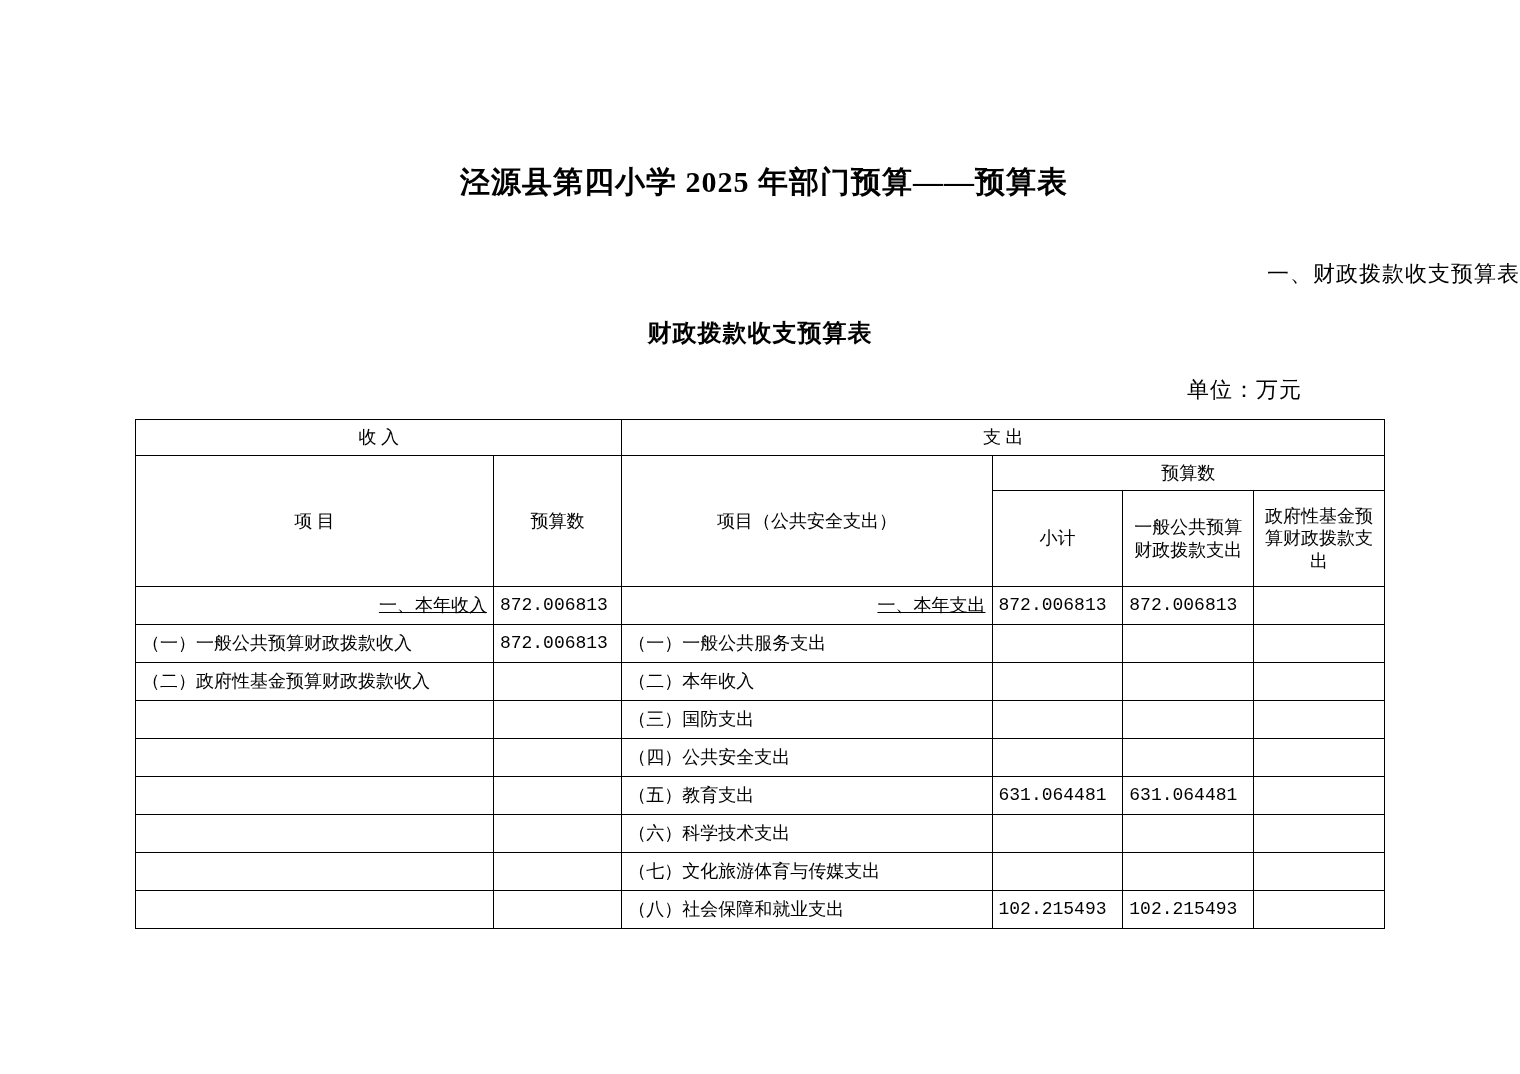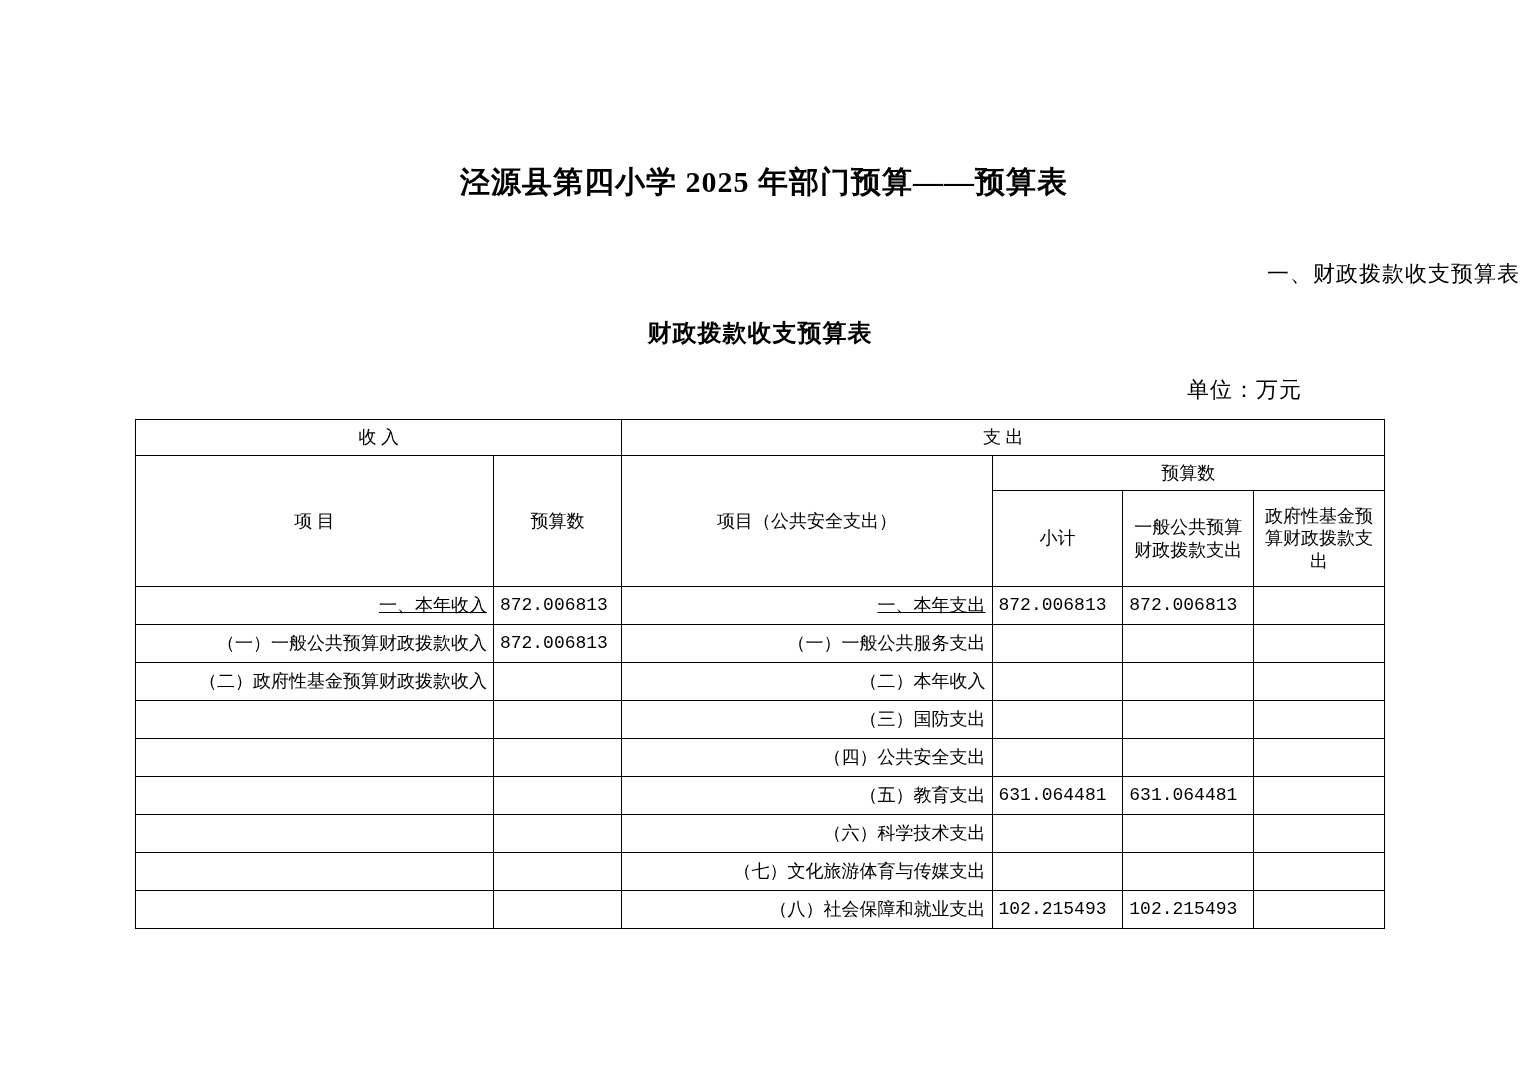--- a/index.html
+++ b/index.html
@@ -60,21 +60,21 @@
   table.budget td, table.budget th {
     border: 1px solid #000000;
     font-size: 18px;
     font-weight: normal;
     padding: 6px 6px;
     vertical-align: middle;
     line-height: 1.25;
   }
   .c-center { text-align: center; }
   .c-left { text-align: right; padding-left: 10px; text-decoration: underline; }
-  .c-indent { text-align: right; padding-left: 22px; }
+  .c-indent { text-align: left; padding-left: 22px; }
   .bold { font-weight: bold; }
   .hdr-tall { height: 96px; }
   .row-h { height: 38px; }
   .num { text-align: left; font-family: Liberation Mono, monospace; }
 </style>
 </head>
 <body>
 
 <div class="page">
 

